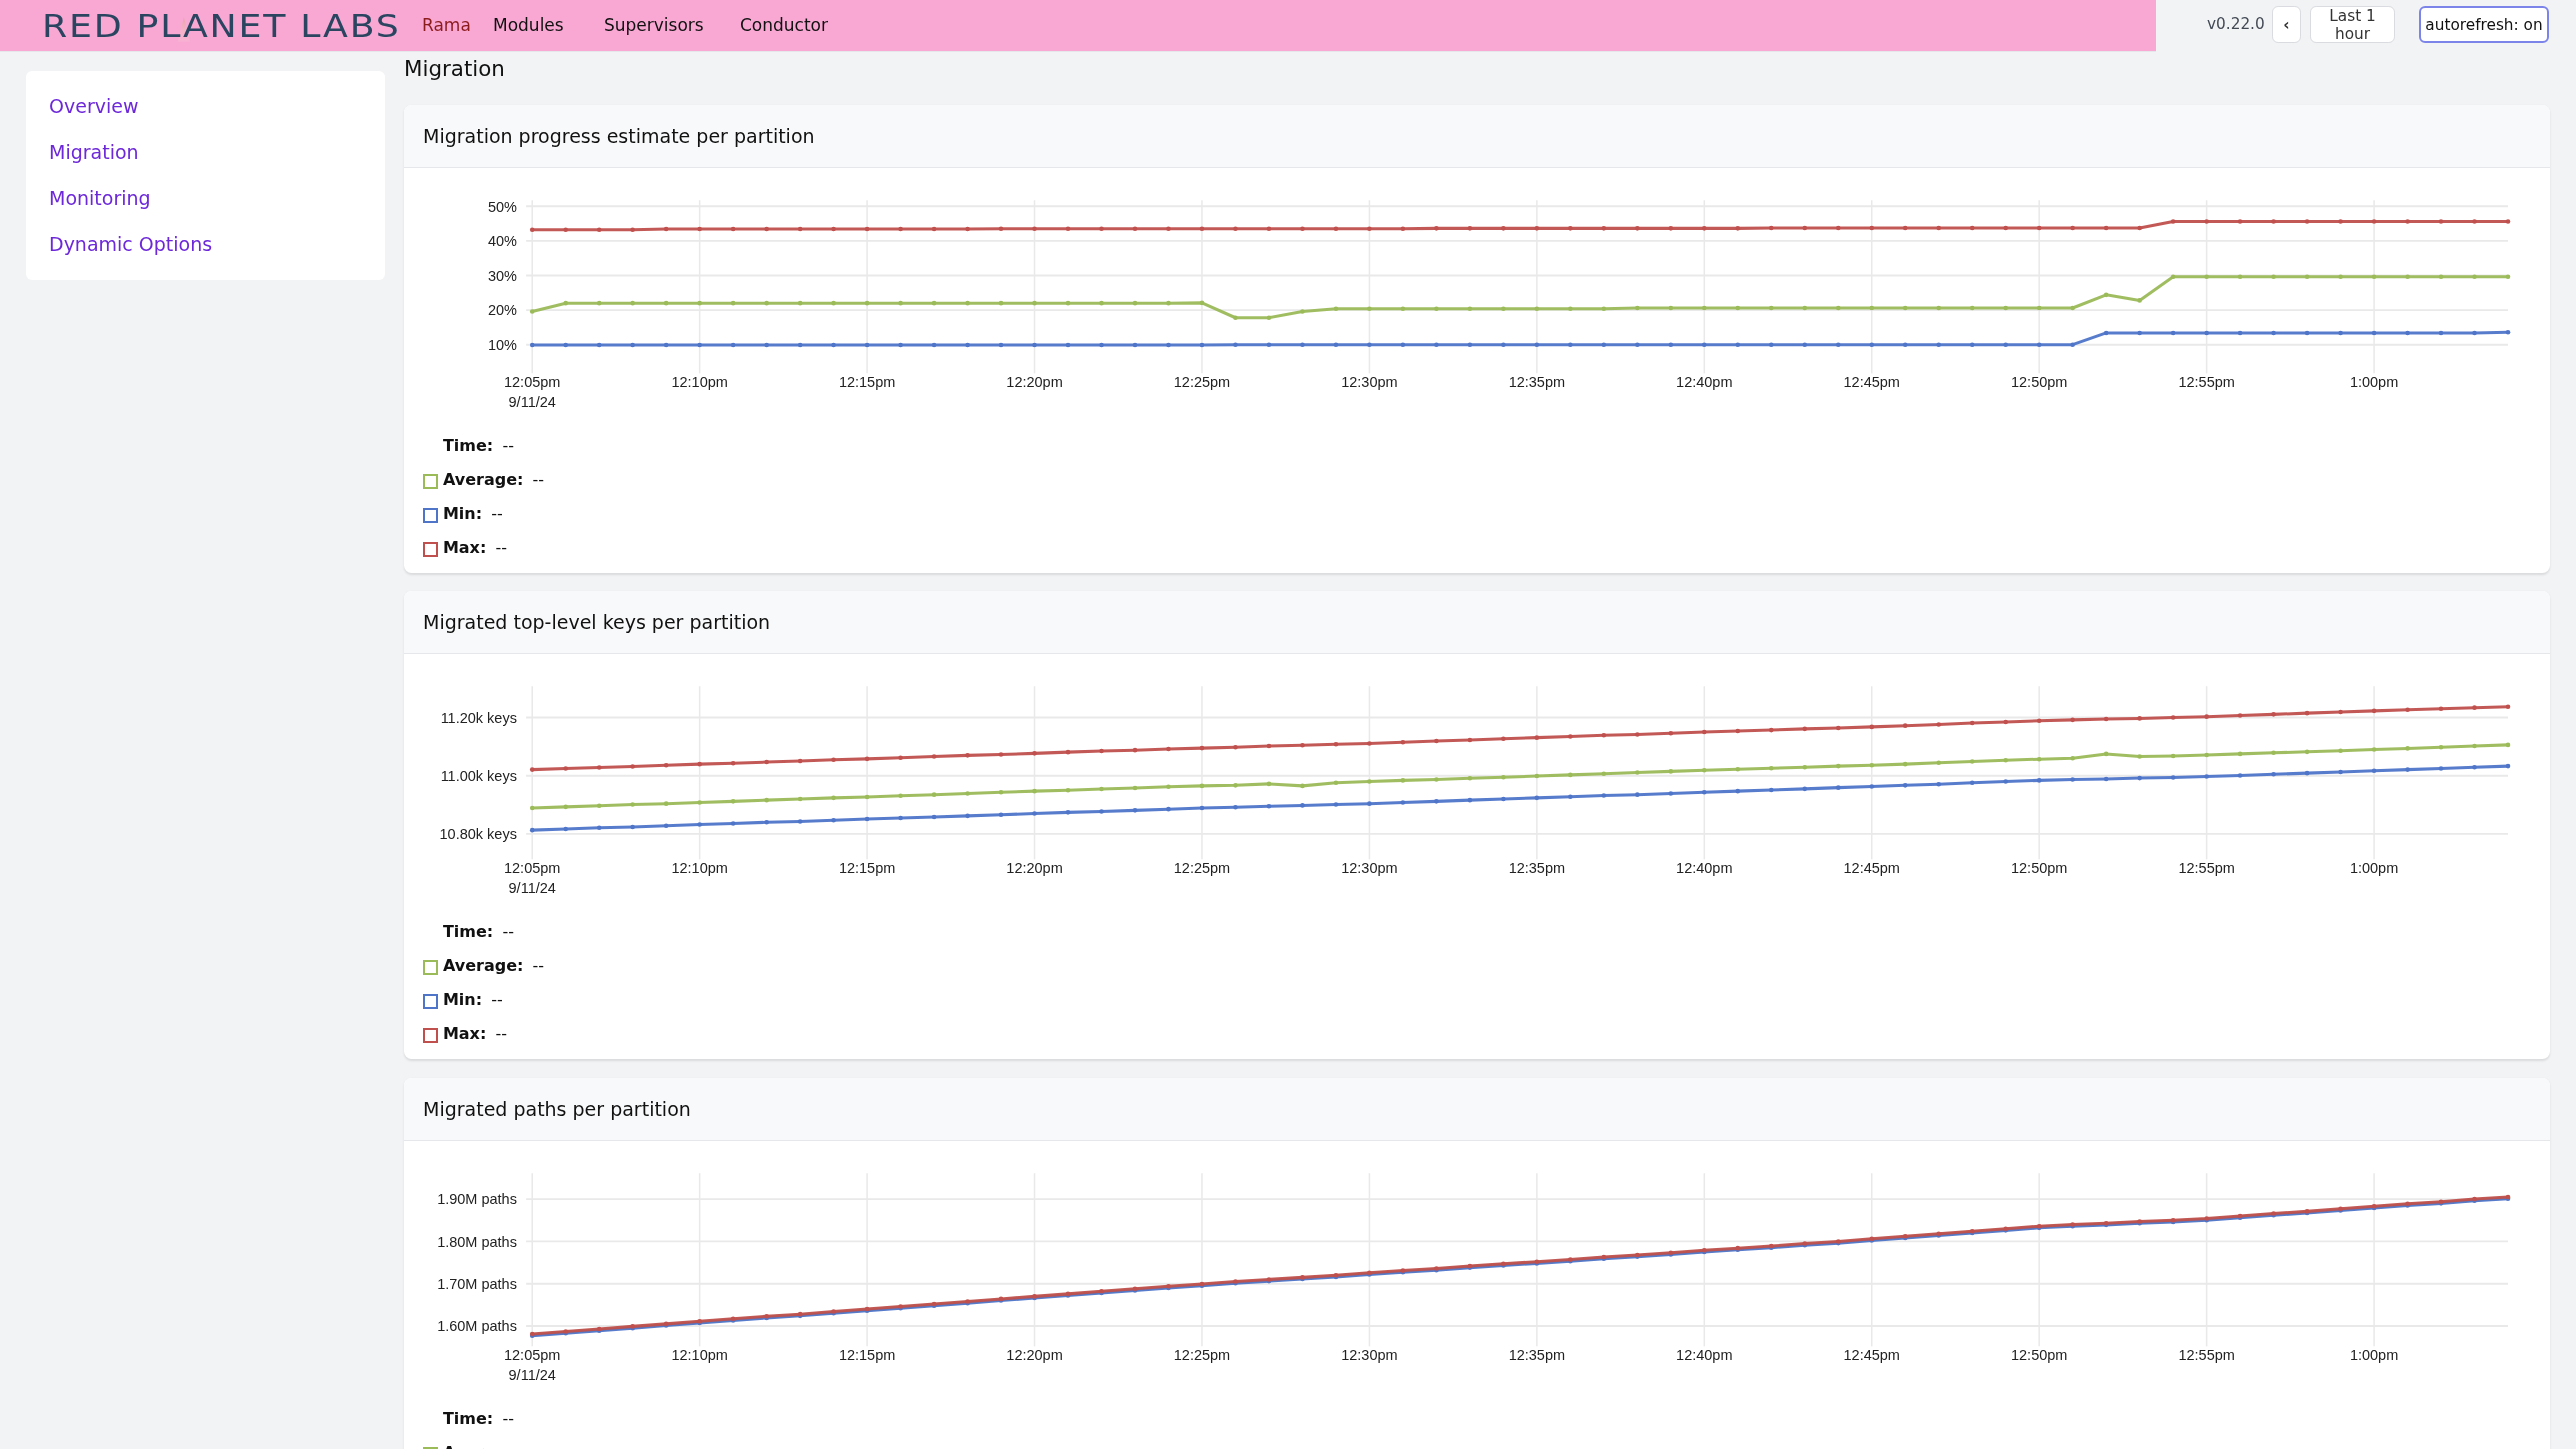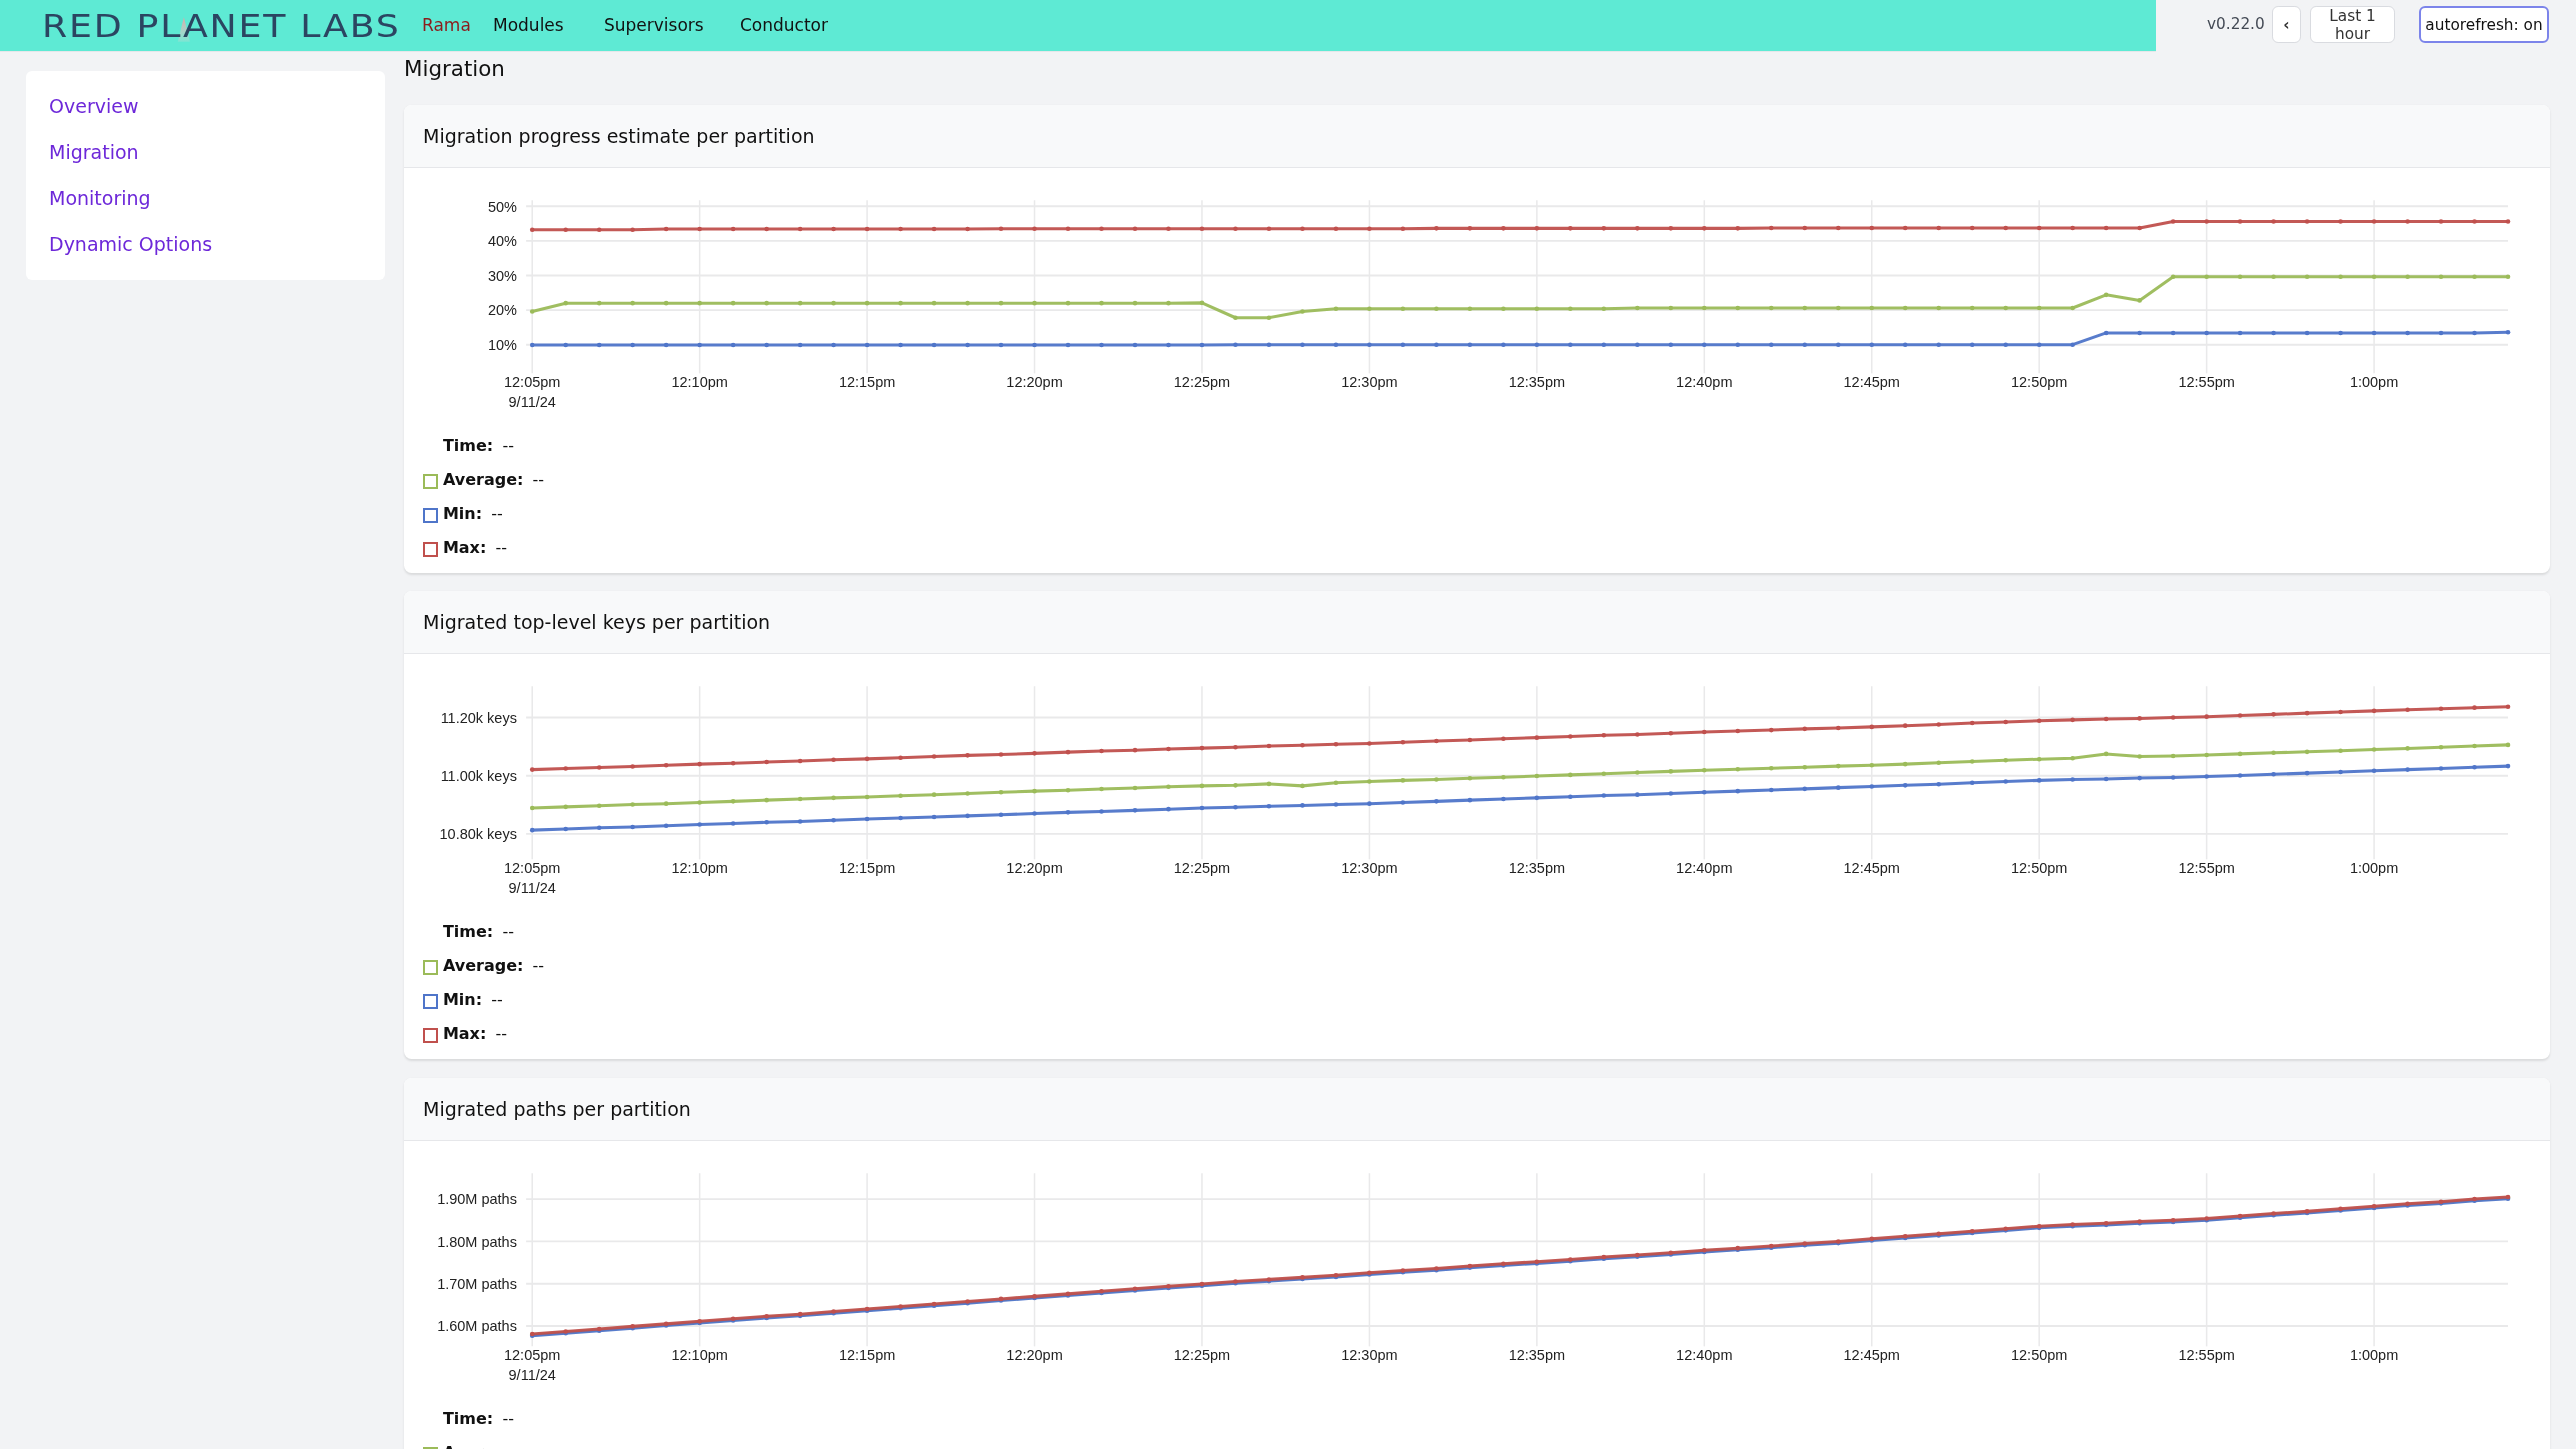--- a/index.html
+++ b/index.html
@@ -1,19 +1,19 @@
 <!DOCTYPE html>
 <html style="font-size:12.2px"><head>
 <meta charset="utf-8">
 <style>
   * { box-sizing: border-box; margin: 0; padding: 0; }
   html, body { width: 2576px; height: 1450px; overflow: hidden; }
   body { background: #f2f3f5; font-family: "DejaVu Sans", sans-serif; color: #111; position: relative; }
 
-  .topbar { position: absolute; left: 0; top: 0; width: 2156px; height: 52px; background: #5eead4; border-bottom: 1.5px solid #e6e7ea; }
+  .topbar { position: absolute; left: 0; top: 0; width: 2156px; height: 52px; background: #f9a8d4; border-bottom: 1.5px solid #e6e7ea; }
   .logo { position: absolute; left: 42px; top: 7.6px; height: 34px; display: flex; align-items: center; }
   .logo svg { display: block; }
   .nav { position: absolute; left: 422px; top: 0; height: 50px; display: flex; align-items: center; }
   .nav-item { font-size: 17px; color: #111; margin-right: 0; cursor: pointer; white-space: nowrap; }
   .nav-item.active { color: #8b1c1c; }
   .nav-item.n0 { position: absolute; left: 0; }
   .nav-item.n1 { position: absolute; left: 71px; }
   .nav-item.n2 { position: absolute; left: 182px; }
   .nav-item.n3 { position: absolute; left: 318px; }
 

